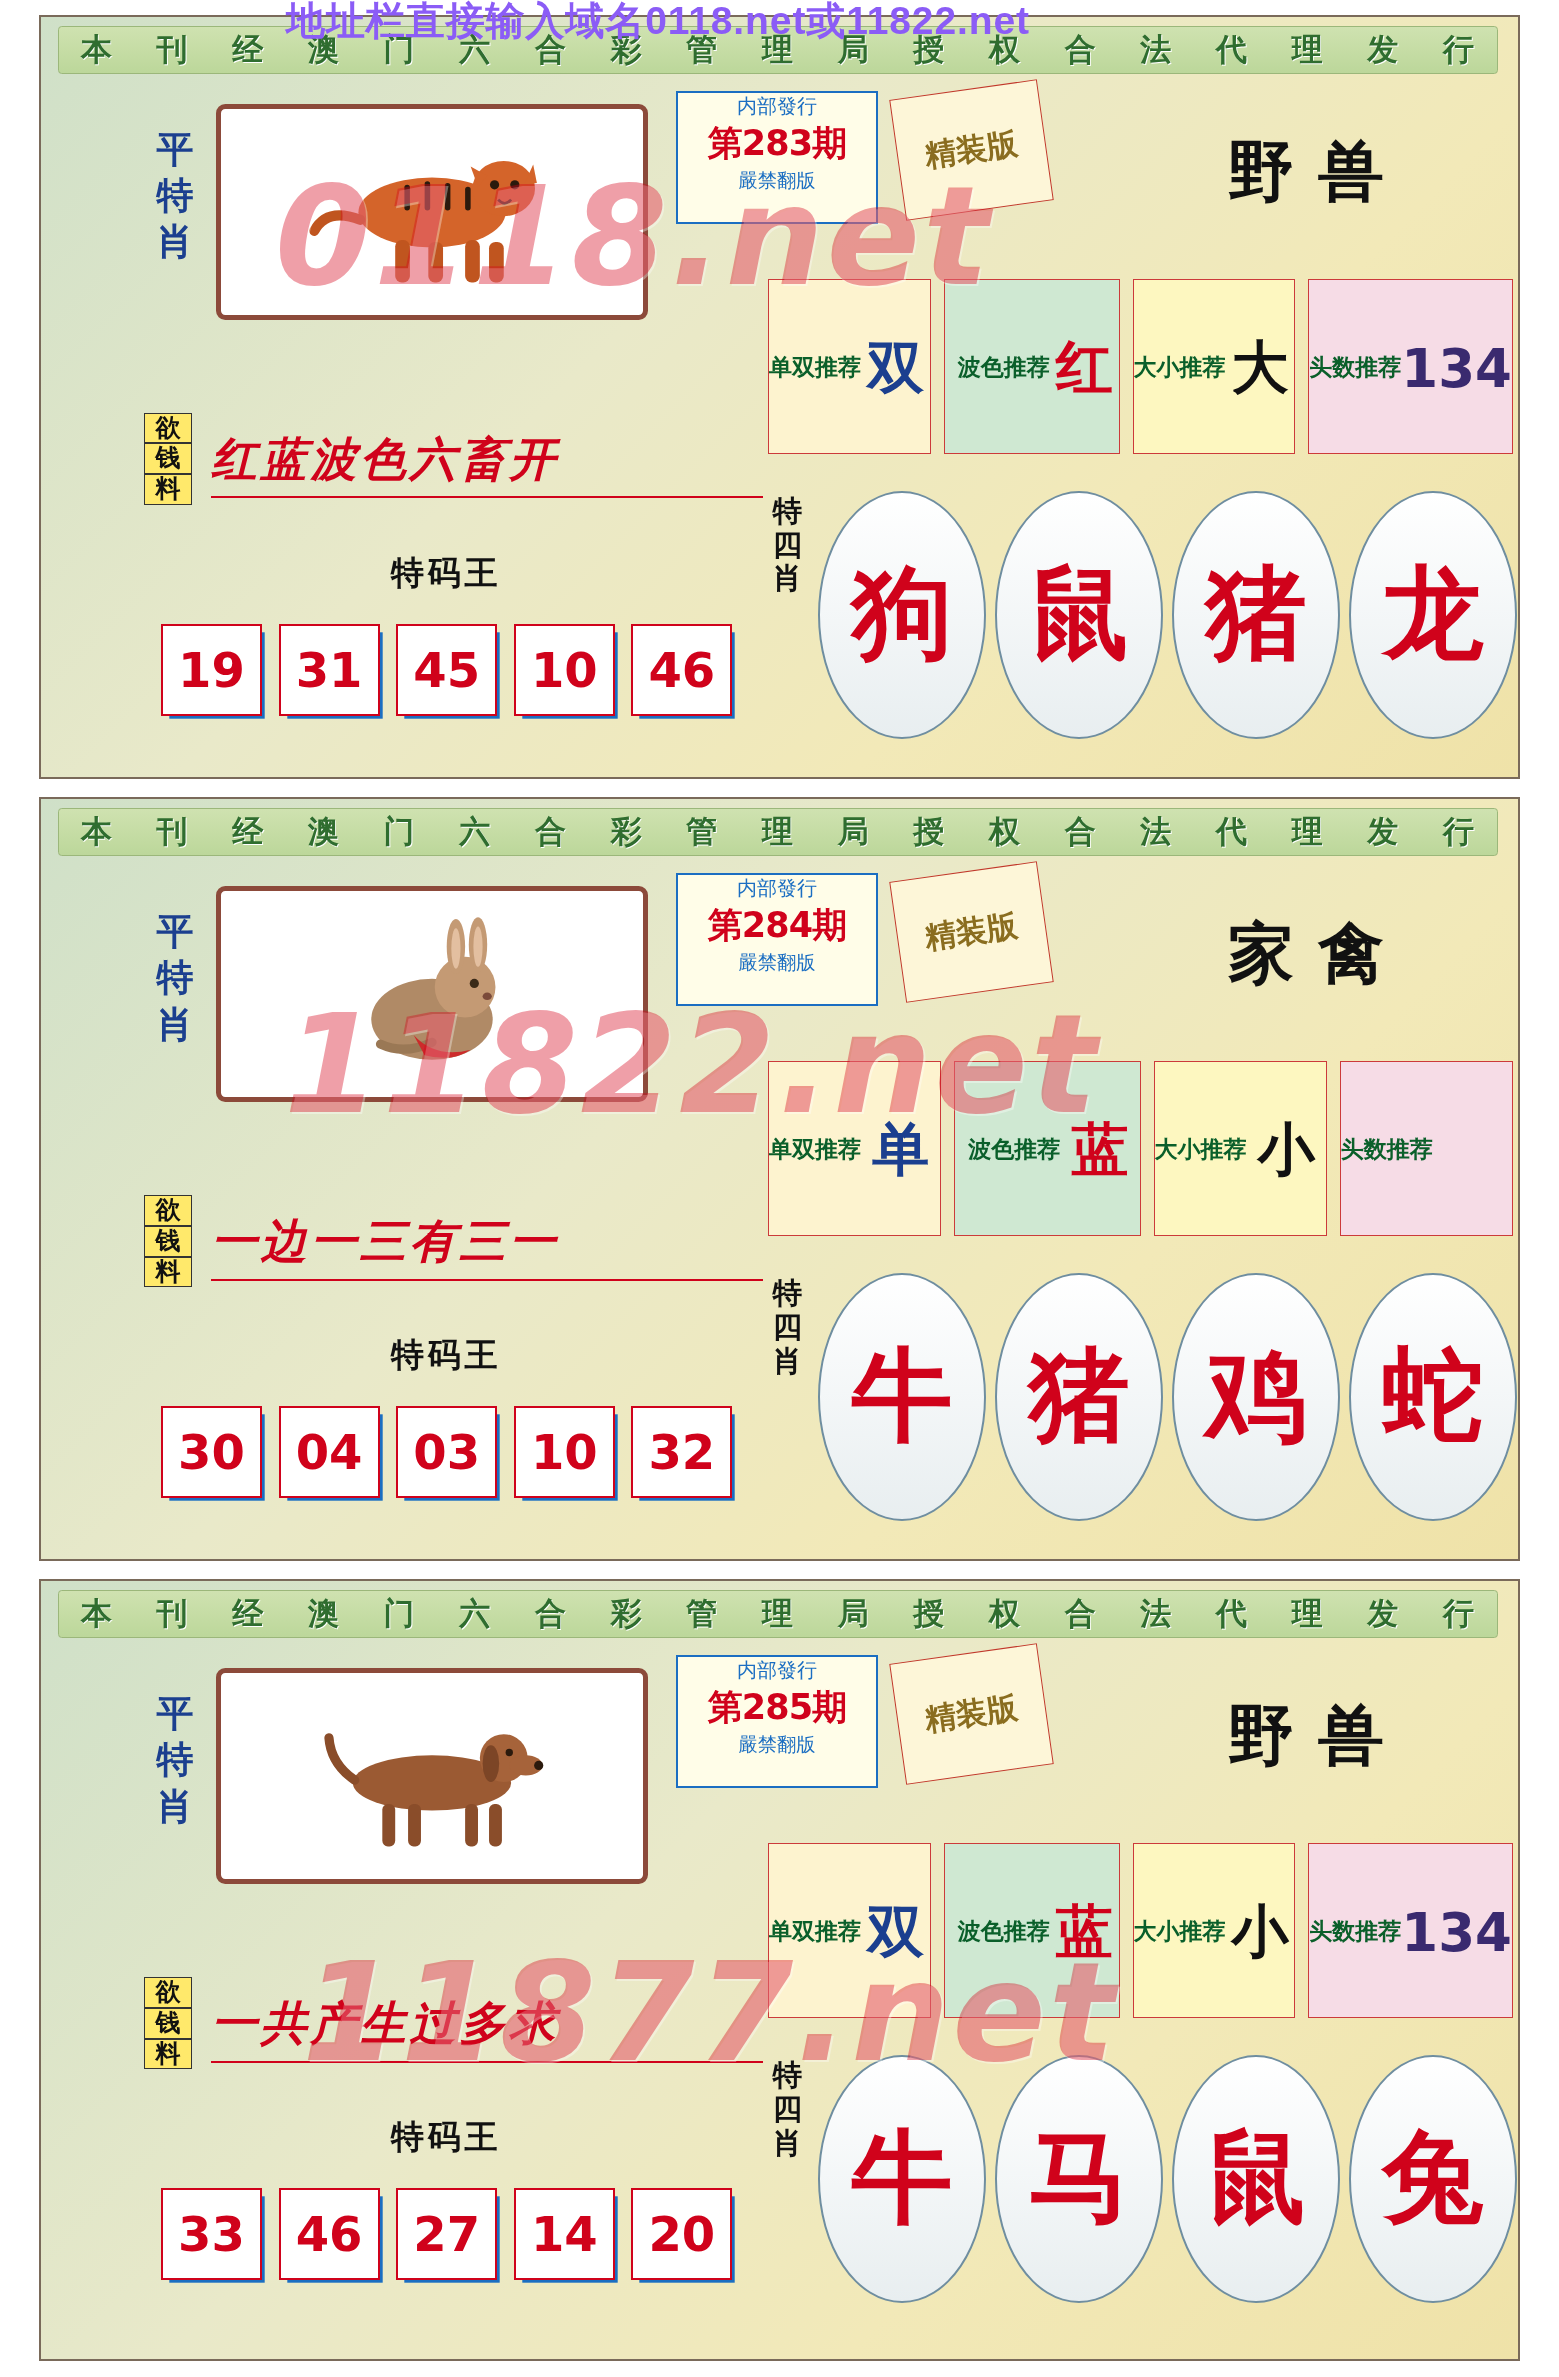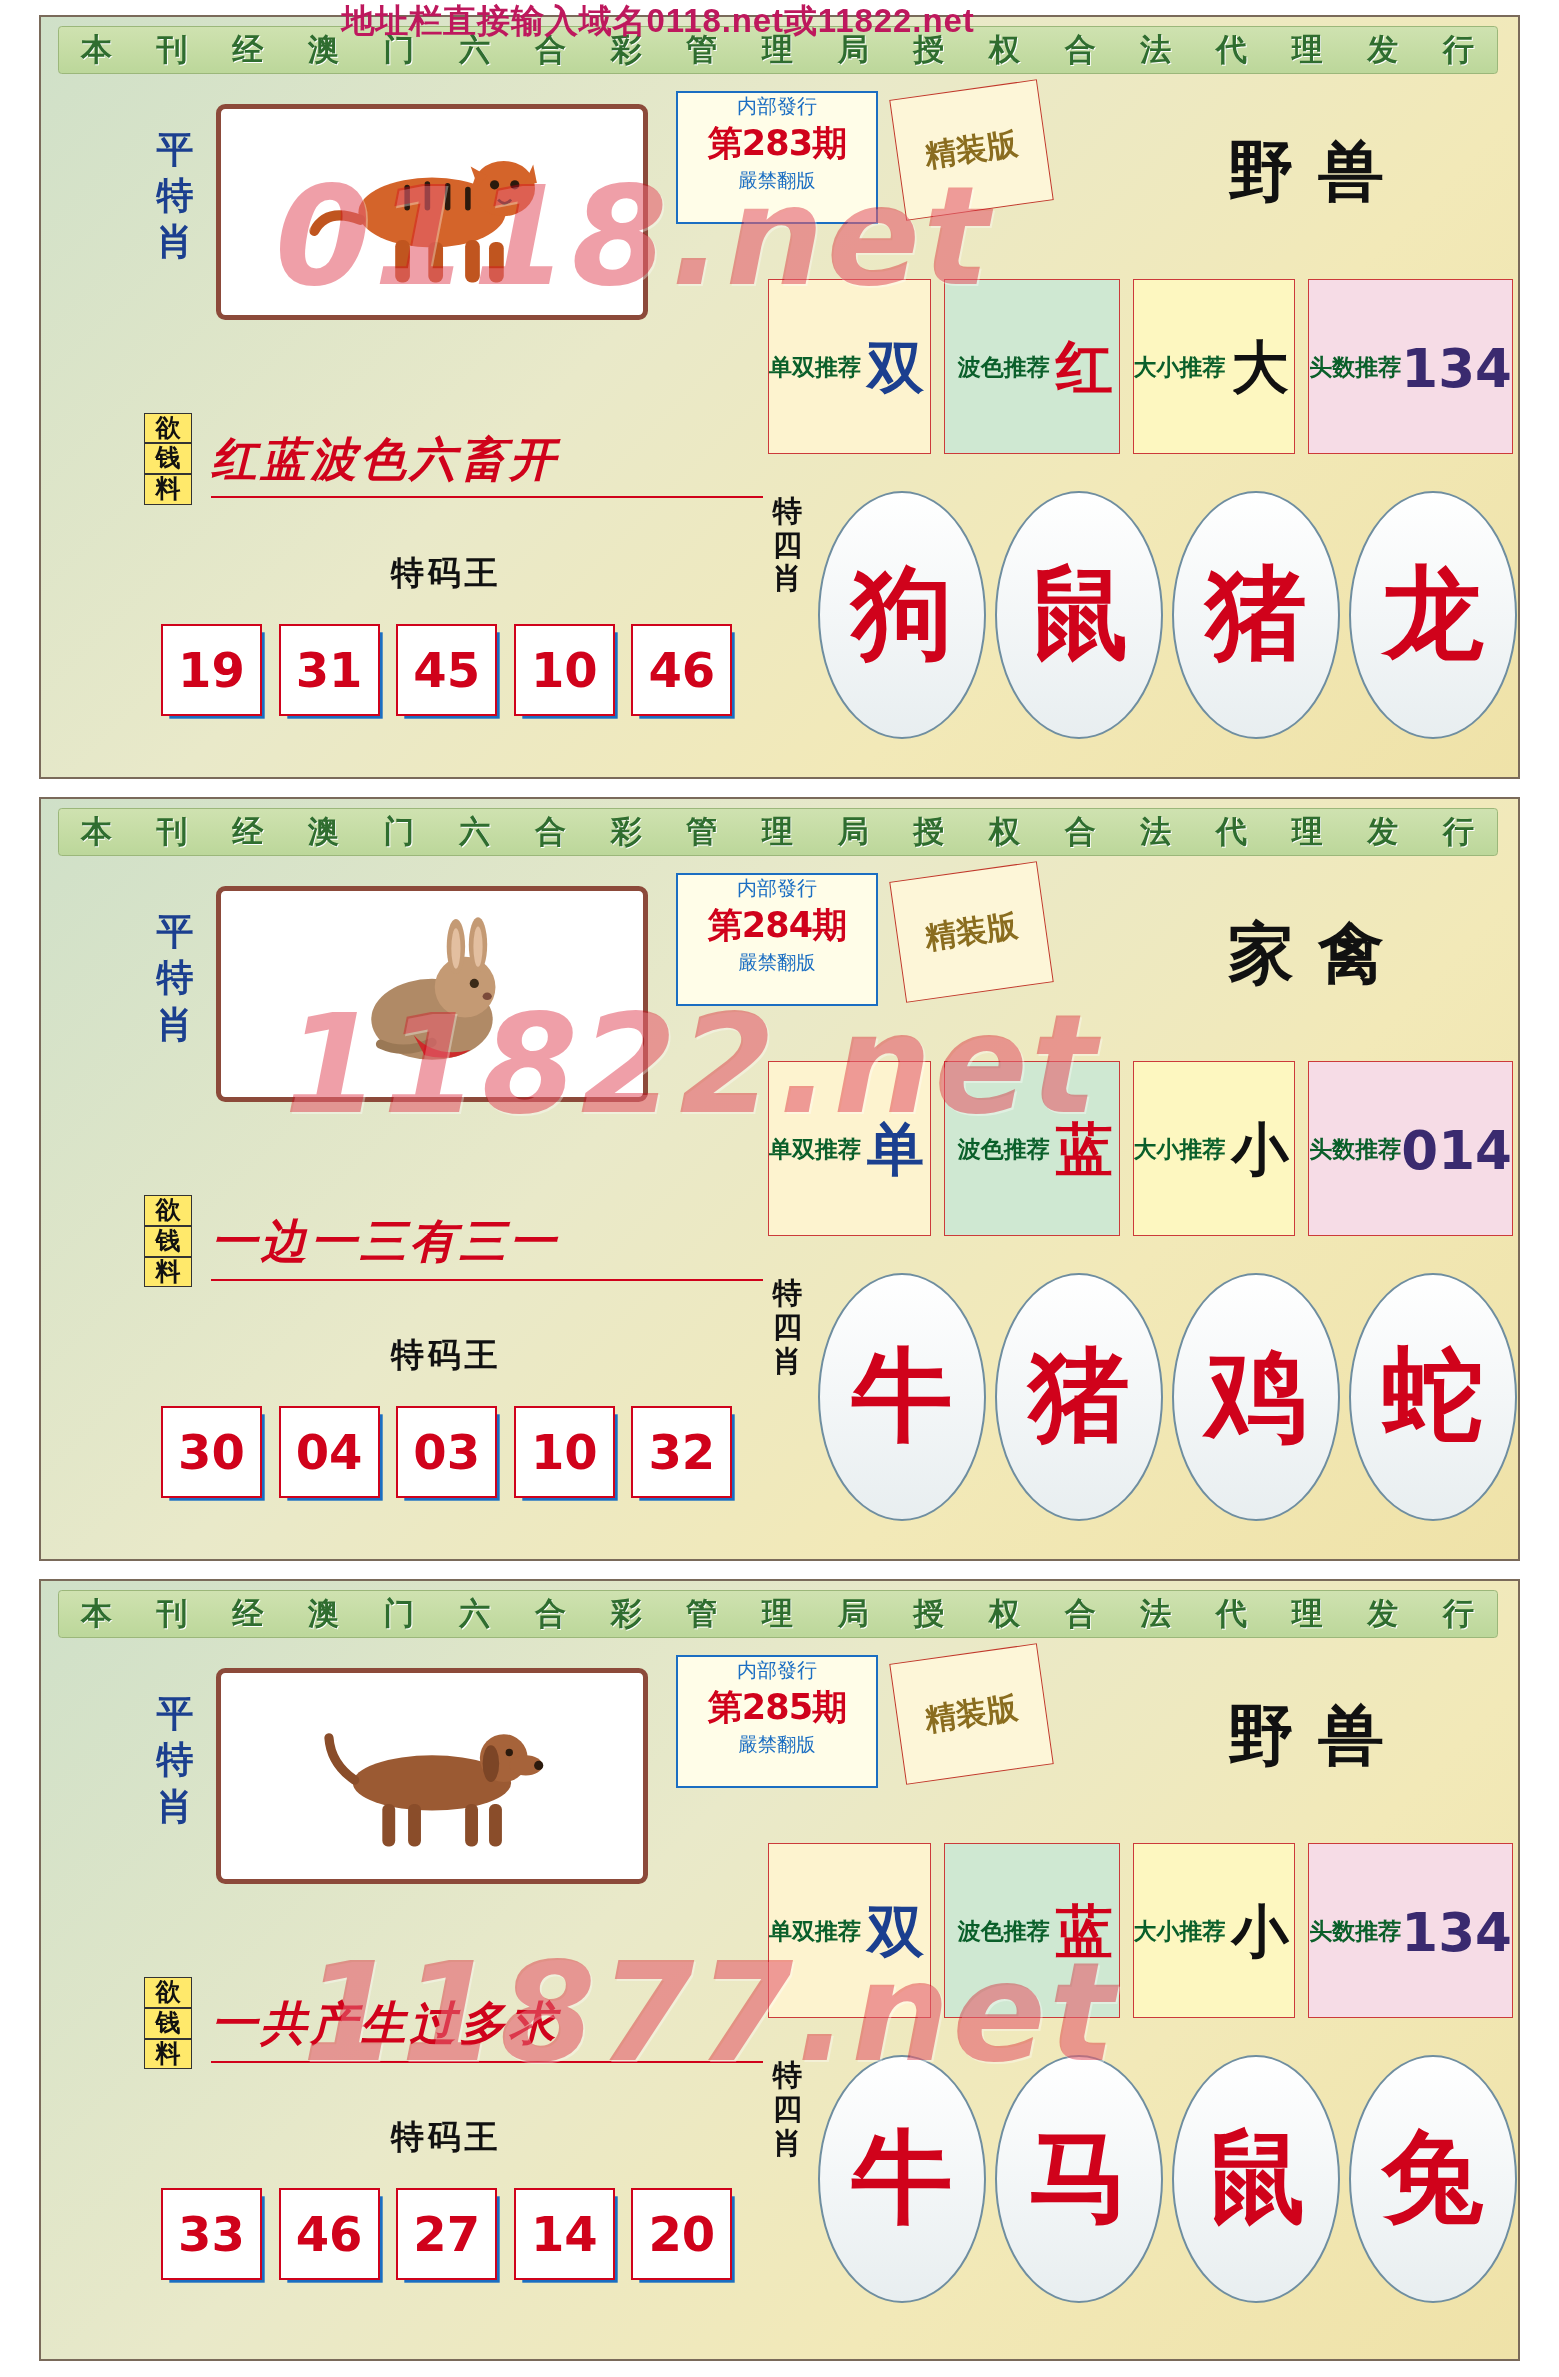--- a/index.html
+++ b/index.html
@@ -1,21 +1,21 @@
 <!DOCTYPE html>
 <html style="font-size:14.7px"><head>
 <meta charset="utf-8">
 <style>
   html,body{margin:0;padding:0;background:#ffffff;}
   body{width:1560px;height:2377px;position:relative;font-family:"Liberation Sans",sans-serif;}
 
   .top-banner{
     position:absolute;top:0;left:0;width:1316px;height:42px;
     display:flex;align-items:center;justify-content:center;
-    color:#be185d;font-weight:bold;font-size:33px;letter-spacing:0.9px;
+    color:#8b5cf6;font-weight:bold;font-size:39px;letter-spacing:0.9px;
     z-index:50;
   }
 
   .panel{
     position:absolute;left:39px;width:1481px;
     border:2.8px solid #7a6a5a;
     background:linear-gradient(135deg,#cfe0c8 0%,#e9e9c9 40%,#f2e9b8 70%,#efe2a8 100%);
     box-sizing:border-box;
     overflow:hidden;
   }
@@ -372,21 +372,20 @@
     <div class="rec r2">
       <div class="lab">波色推荐</div>
       <div class="val">蓝</div>
     </div>
     <div class="rec r3">
       <div class="lab">大小推荐</div>
       <div class="val">小</div>
     </div>
     <div class="rec r4">
       <div class="lab">头数推荐</div>
-      <div class="val">014</div>
     </div>
   </div>
 
   <div class="slogan-tag">
     <i>欲</i>
     <i>钱</i>
     <i>料</i>
   </div>
   <div class="slogan">一边一三有三一</div>
 

